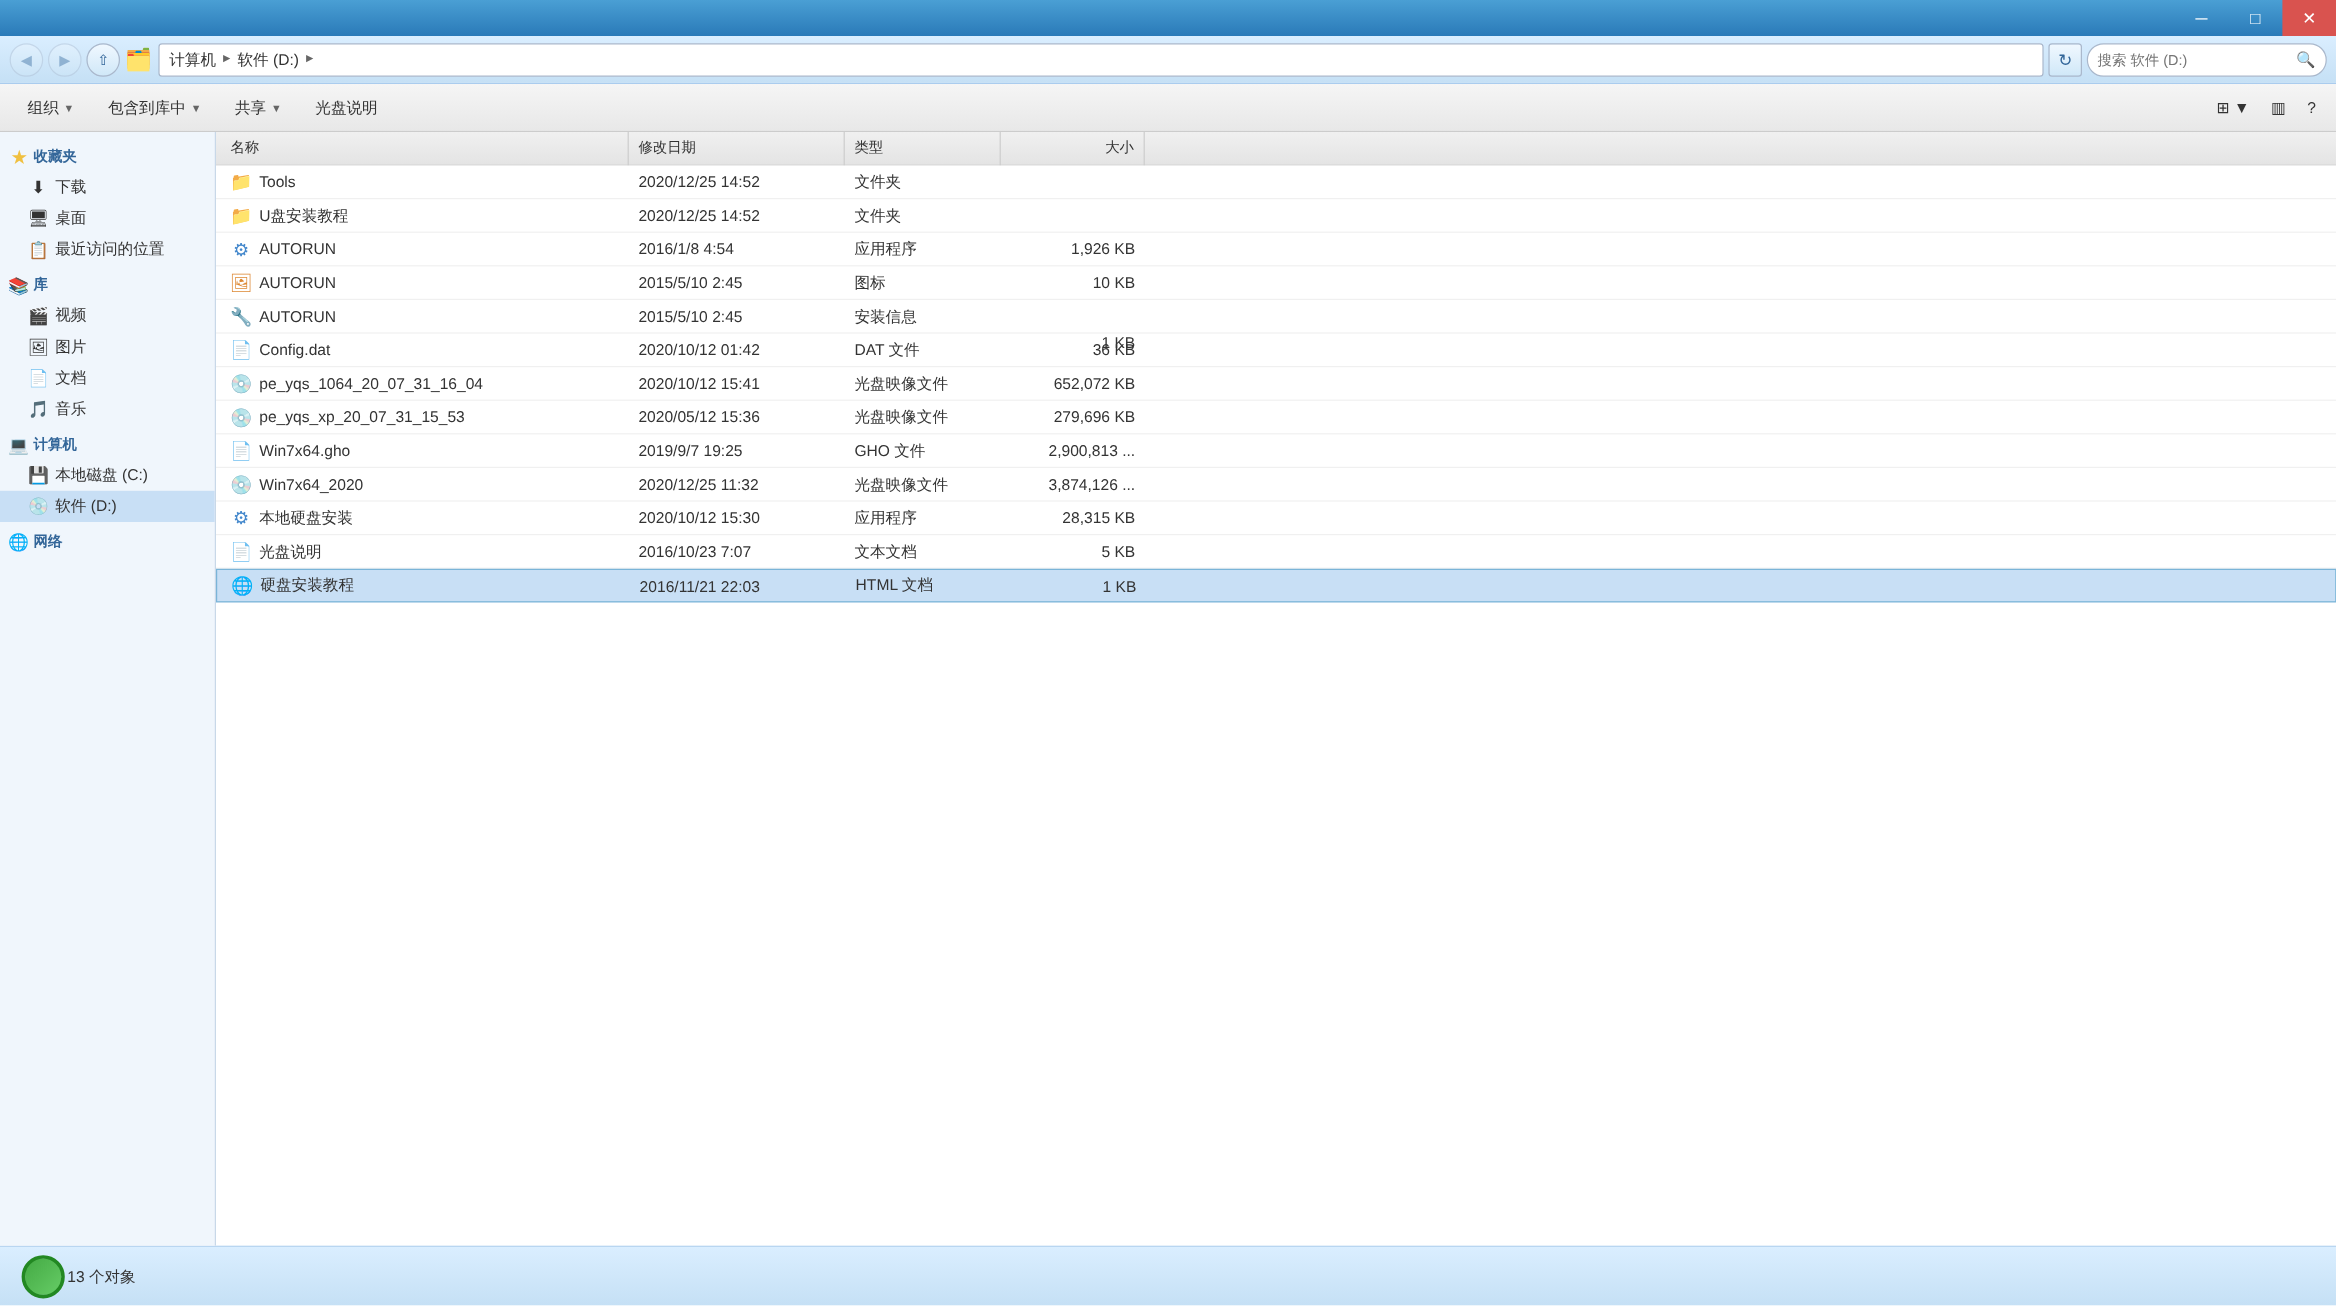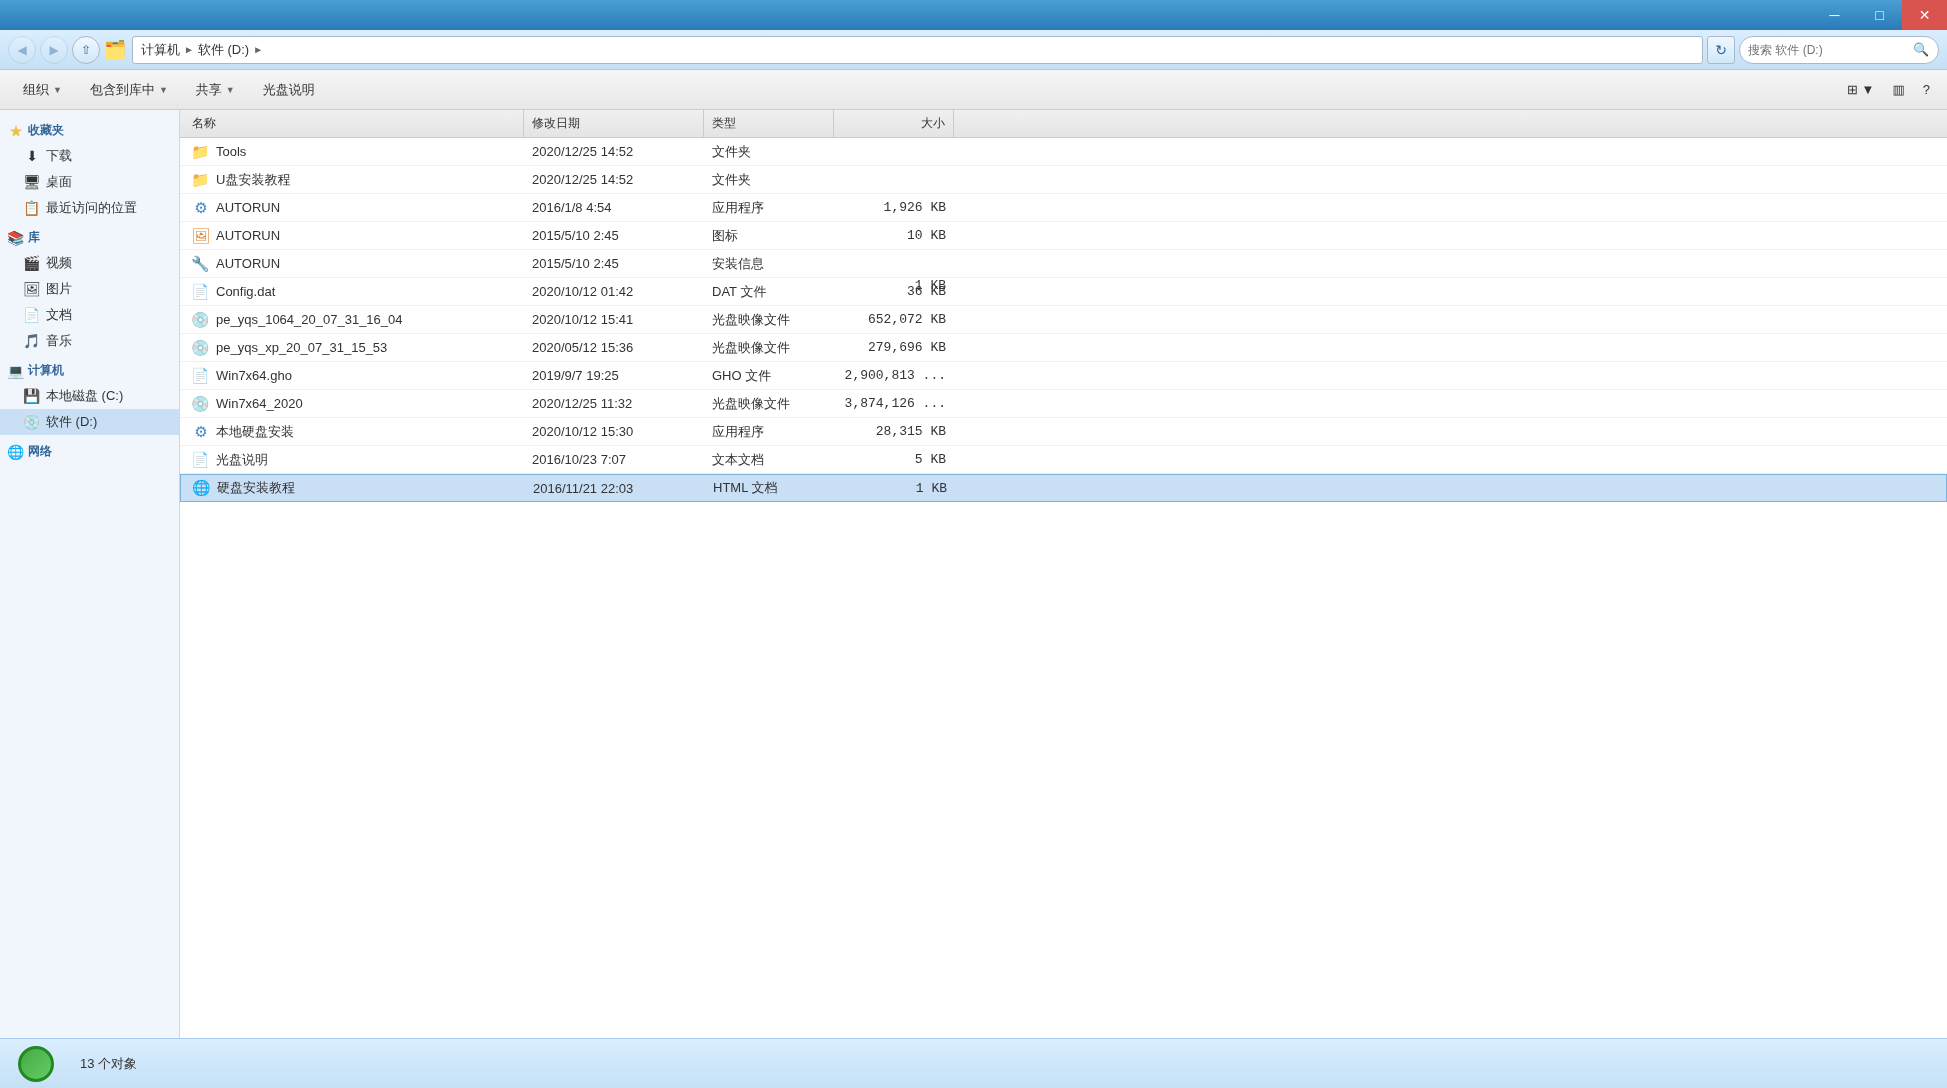--- a/index.html
+++ b/index.html
@@ -233,40 +233,40 @@
       padding: 0 8px;
       font-size: 13px;
       color: #333;
       white-space: nowrap;
       overflow: hidden;
       text-overflow: ellipsis;
     }
     .file-cell.name { width: 340px; display: flex; align-items: center; gap: 6px; }
     .file-cell.date { width: 180px; }
     .file-cell.type { width: 130px; }
-    .file-cell.size { width: 120px; text-align: right; justify-content: flex-end; font-family: Liberation Mono, monospace; }
+    .file-cell.size { width: 120px; text-align: right; justify-content: flex-end; }
 
     .file-icon {
       width: 18px;
       height: 18px;
       display: inline-flex;
       align-items: center;
       justify-content: center;
       font-size: 15px;
     }
 
     
     .statusbar {
       height: 50px;
       background: linear-gradient(to bottom, #daeeff, #c5e0f5);
       border-top: 1px solid #aaccee;
       display: flex;
       align-items: center;
       padding: 0 16px;
-      gap: 24px;
+      gap: 0;
     }
     .status-icon {
       width: 40px;
       height: 40px;
       display: flex;
       align-items: center;
       justify-content: center;
       font-size: 30px;
     }
     .status-text { font-size: 13px; color: #333; }

